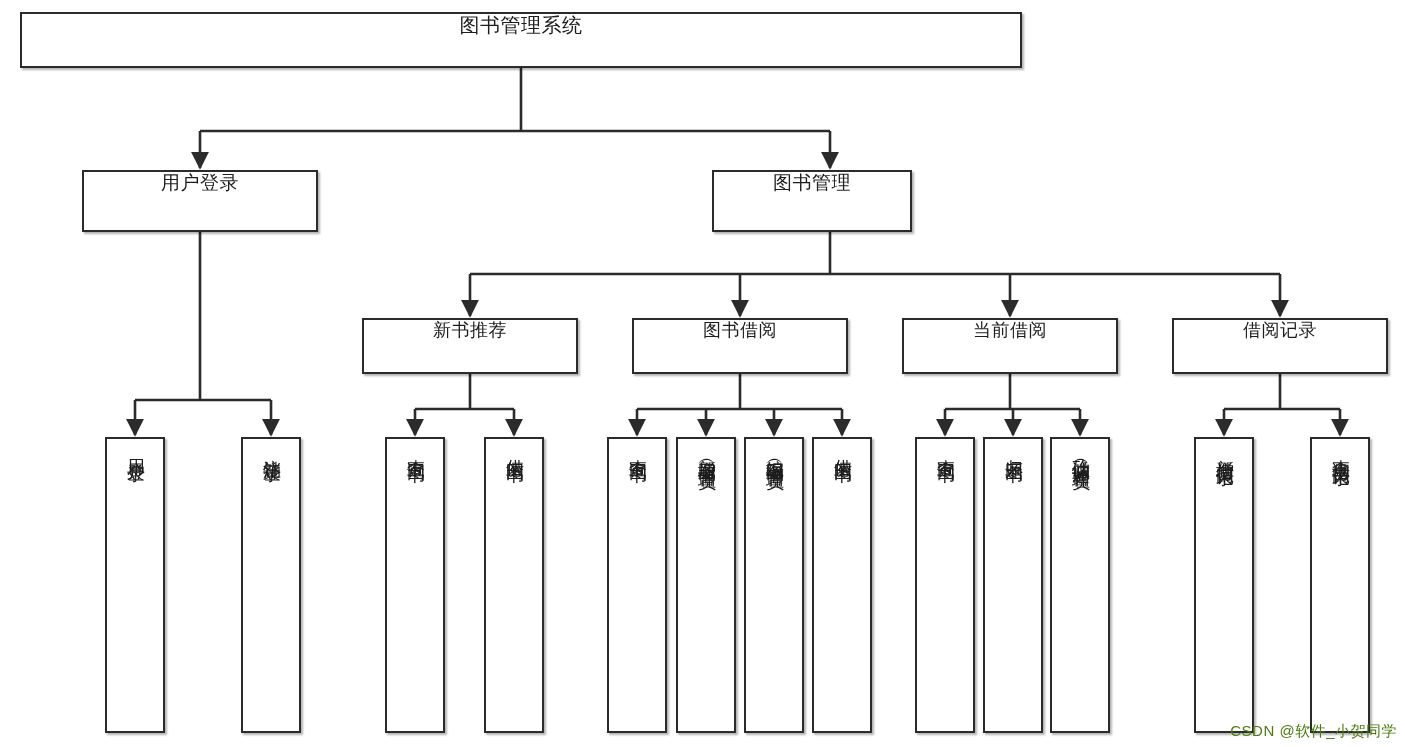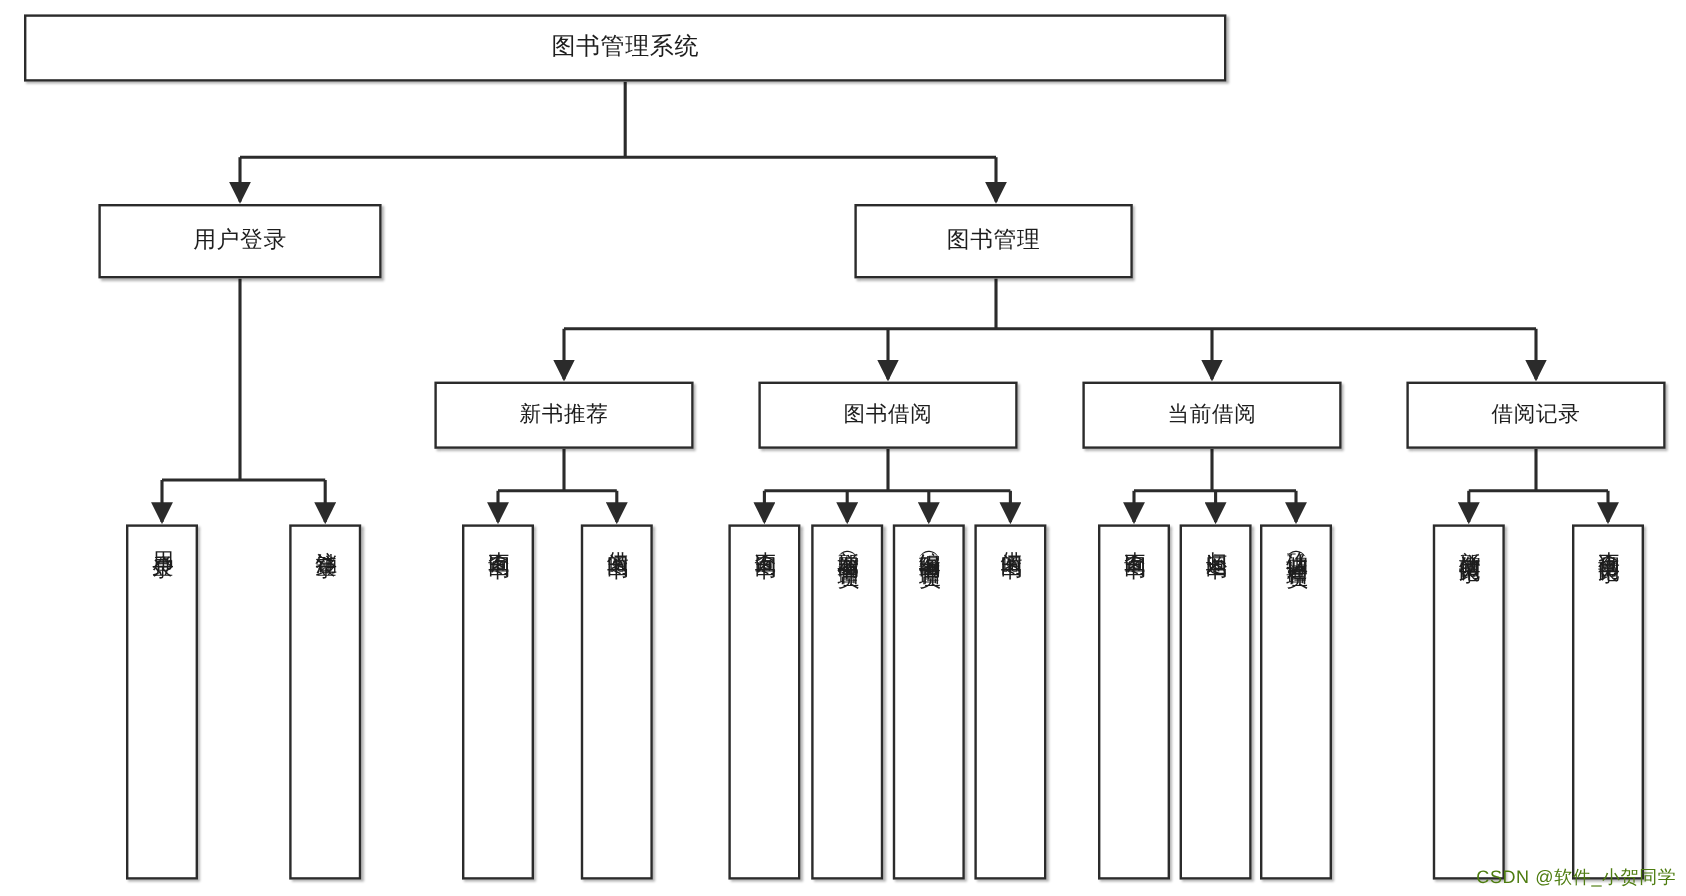--- a/index.html
+++ b/index.html
@@ -26,21 +26,21 @@
     width: 1405px;
     height: 747px;
   }
   .node {
     position: absolute;
     box-sizing: border-box;
     background: #ffffff;
     border: 2px solid #2b2b2b;
     box-shadow: 2px 2px 2px rgba(0,0,0,0.30);
     display: flex;
-    align-items: center;
+    align-items: flex-start;
     justify-content: center;
     z-index: 3;
   }
   .node-label {
     color: #1d1d1d;
     font-size: 19px;
     line-height: 1.18;
     letter-spacing: 0.5px;
     white-space: nowrap;
     text-align: center;
@@ -128,21 +128,21 @@
     </g>
   </svg>
 
   <div class="node root" style="left:20px; top:12px; width:1002px; height:56px;">
     <span class="node-label">图书管理系统</span>
   </div>
 
   <div class="node level1" style="left:82px; top:170px; width:236px; height:62px;">
     <span class="node-label">用户登录</span>
   </div>
-  <div class="node level1" style="left:712px; top:170px; width:232px; height:62px;">
+  <div class="node level1" style="left:712px; top:170px; width:200px; height:62px;">
     <span class="node-label">图书管理</span>
   </div>
 
   <div class="node level2" style="left:362px; top:318px; width:216px; height:56px;">
     <span class="node-label">新书推荐</span>
   </div>
   <div class="node level2" style="left:632px; top:318px; width:216px; height:56px;">
     <span class="node-label">图书借阅</span>
   </div>
   <div class="node level2" style="left:1172px; top:318px; width:216px; height:56px;">

